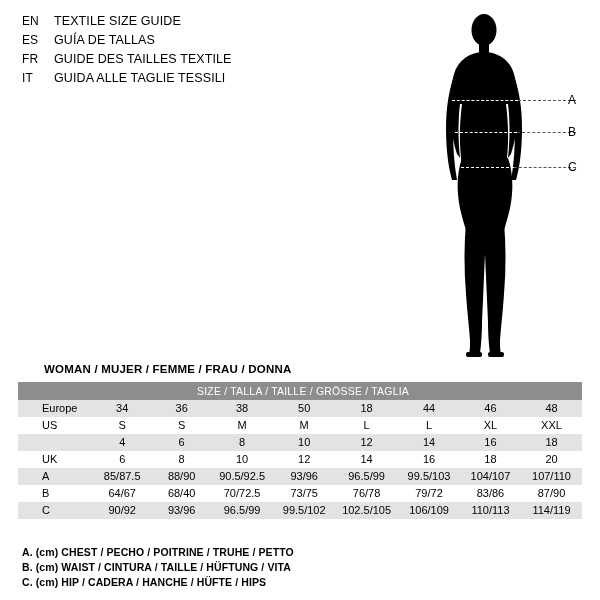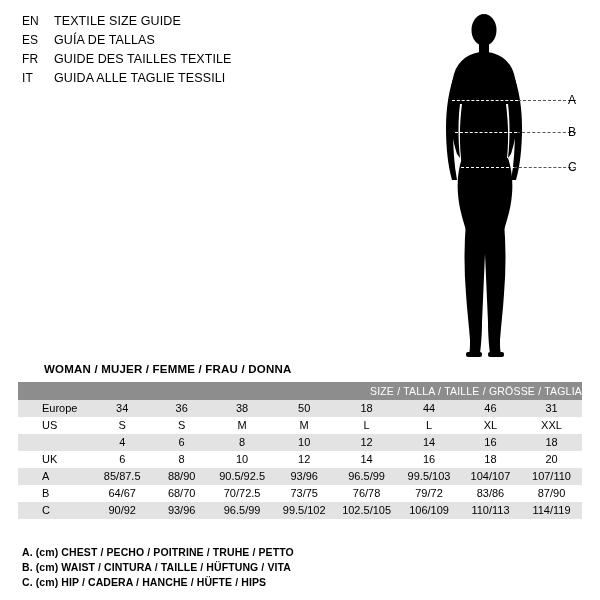--- a/index.html
+++ b/index.html
@@ -84,21 +84,21 @@
     padding: 0;
     height: 17px;
     line-height: 17px;
     font-weight: normal;
     text-align: center;
     vertical-align: middle;
   }
   .size-table .hdr-row td {
     background: #8d8d8d;
     color: #ffffff;
-    text-align: right;
+    text-align: center;
     padding-left: 6px;
     font-size: 10.5px;
     letter-spacing: 0.2px;
     height: 16px;
     line-height: 18px;
   }
   .size-table tr.shade td { background: #e3e3e3; }
   .size-table tr.plain td { background: #ffffff; }
   .size-table td.rowlabel {
     text-align: left;
@@ -219,21 +219,21 @@
 
       <tr class="shade">
         <td class="rowlabel">Europe</td>
         <td class="val">34</td>
         <td class="val">36</td>
         <td class="val">38</td>
         <td class="val">50</td>
         <td class="val">18</td>
         <td class="val">44</td>
         <td class="val">46</td>
-        <td class="val">31</td>
+        <td class="val">48</td>
       </tr>
 
       <tr class="plain">
         <td class="rowlabel">US</td>
         <td class="val">S</td>
         <td class="val">S</td>
         <td class="val">M</td>
         <td class="val">M</td>
         <td class="val">L</td>
         <td class="val">L</td>
@@ -273,21 +273,21 @@
         <td class="val">93/96</td>
         <td class="val">96.5/99</td>
         <td class="val">99.5/103</td>
         <td class="val">104/107</td>
         <td class="val">107/110</td>
       </tr>
 
       <tr class="plain">
         <td class="rowlabel">B</td>
         <td class="val">64/67</td>
-        <td class="val">68/70</td>
+        <td class="val">68/40</td>
         <td class="val">70/72.5</td>
         <td class="val">73/75</td>
         <td class="val">76/78</td>
         <td class="val">79/72</td>
         <td class="val">83/86</td>
         <td class="val">87/90</td>
       </tr>
 
       <tr class="shade">
         <td class="rowlabel">C</td>

